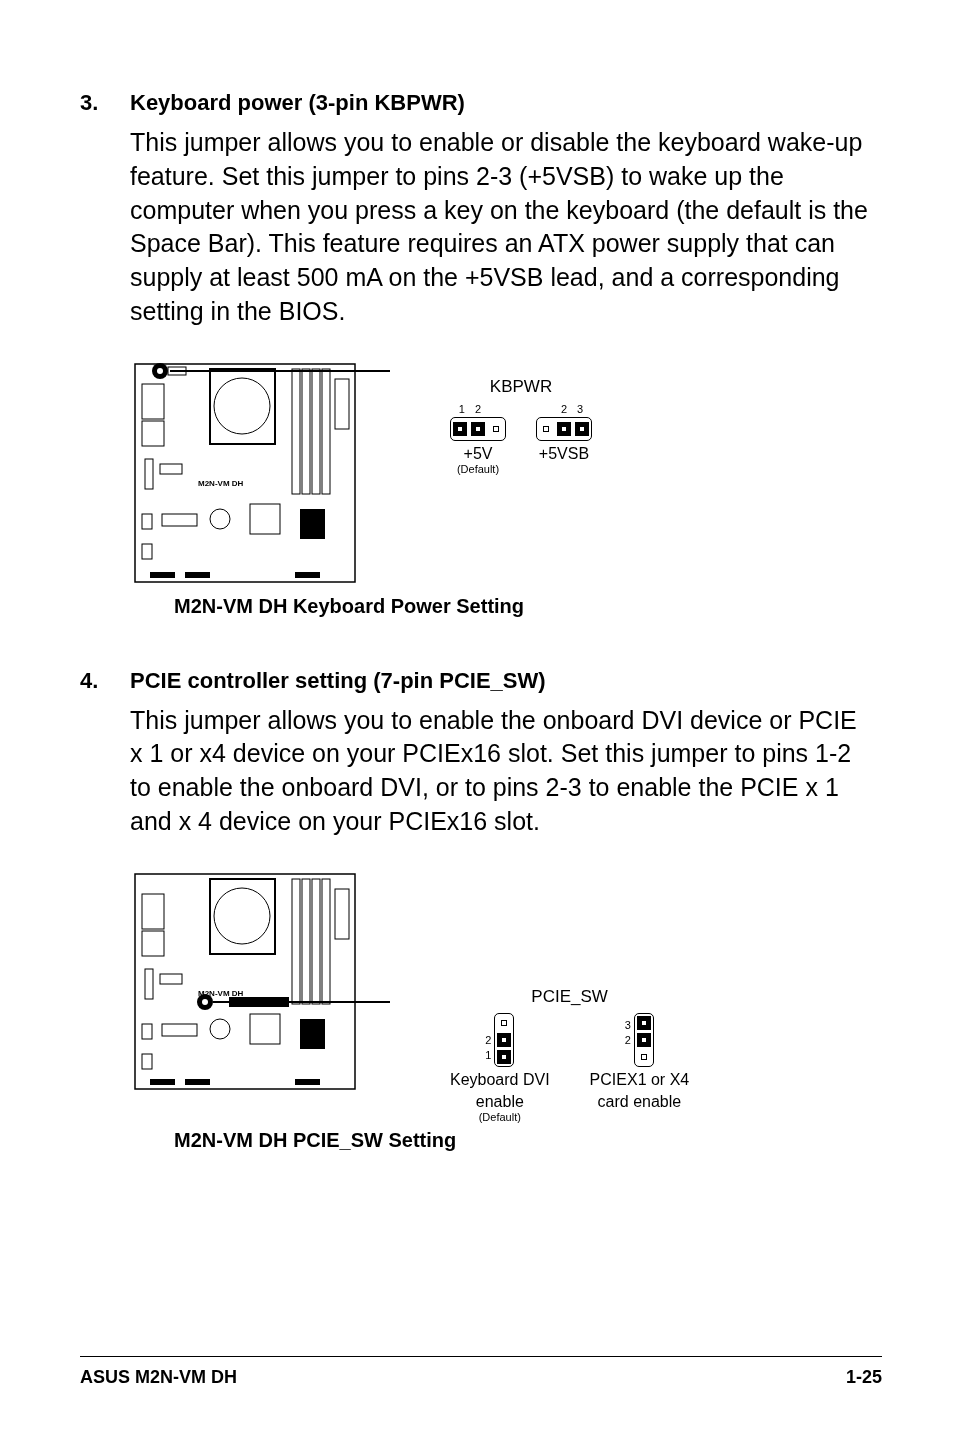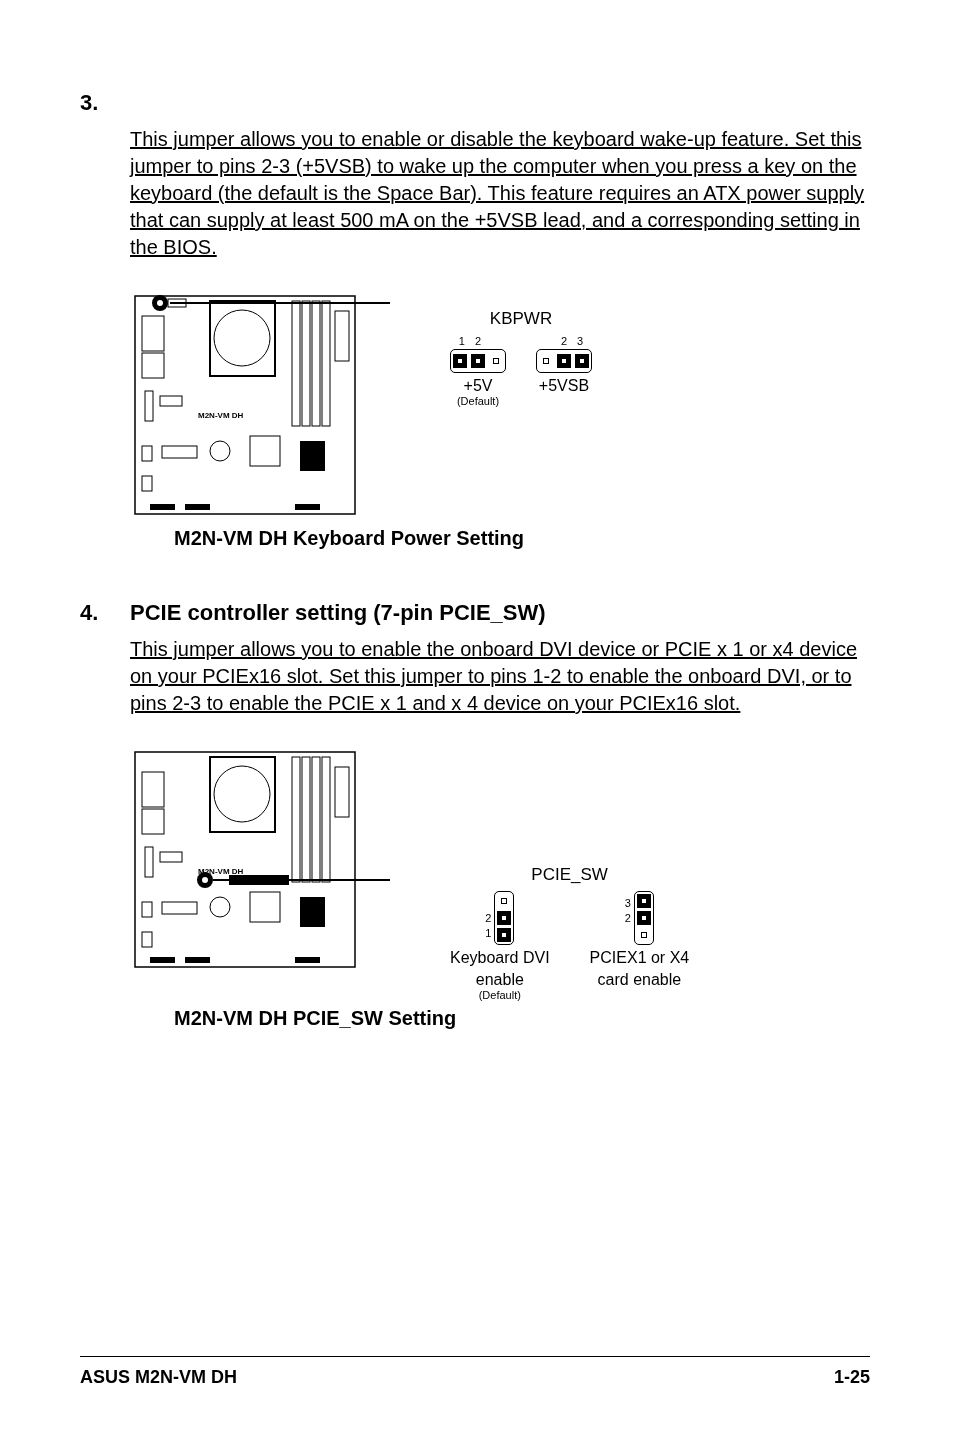--- a/index.html
+++ b/index.html
@@ -26,23 +26,22 @@
       font-size: 22px;
       width: 50px;
       flex-shrink: 0;
     }
     .section-title {
       font-weight: bold;
       font-size: 22px;
     }
     .section-body {
       margin-left: 50px;
-      font-size: 20px;
+      font-size: 25px;
       line-height: 1.35;
-      text-decoration: underline;
     }
     .diagram-container {
       margin-top: 30px;
       margin-left: 50px;
       display: flex;
       align-items: flex-start;
     }
     .board-svg {
       flex-shrink: 0;
     }
@@ -150,37 +149,38 @@
       border: 1px solid #000;
       border-radius: 5px;
       padding: 2px;
       gap: 3px;
       width: fit-content;
     }
     .footer {
       position: absolute;
       bottom: 50px;
       left: 80px;
-      right: 84px;
+      right: 72px;
       border-top: 1px solid #000;
       padding-top: 10px;
       display: flex;
       justify-content: space-between;
       font-weight: bold;
       font-size: 18px;
     }
   </style>
 </head>
 <body>
 
 <div class="page-content">
 
   <div class="section">
     <div class="section-header">
       <div class="section-number">3.</div>
+      <div class="section-title">Keyboard power (3-pin KBPWR)</div>
     </div>
     <div class="section-body">This jumper allows you to enable or disable the keyboard wake-up feature. Set this jumper to pins 2-3 (+5VSB) to wake up the computer when you press a key on the keyboard (the default is the Space Bar). This feature requires an ATX power supply that can supply at least 500 mA on the +5VSB lead, and a corresponding setting in the BIOS.</div>
 
     <div class="diagram-container">
       <svg class="board-svg" width="260" height="230" viewBox="0 0 260 230">
 
         <rect x="5" y="5" width="220" height="218" fill="none" stroke="#000" stroke-width="1.5"></rect>
 
         <rect x="12" y="25" width="22" height="35" fill="none" stroke="#000"></rect>
         <rect x="12" y="62" width="22" height="25" fill="none" stroke="#000"></rect>

